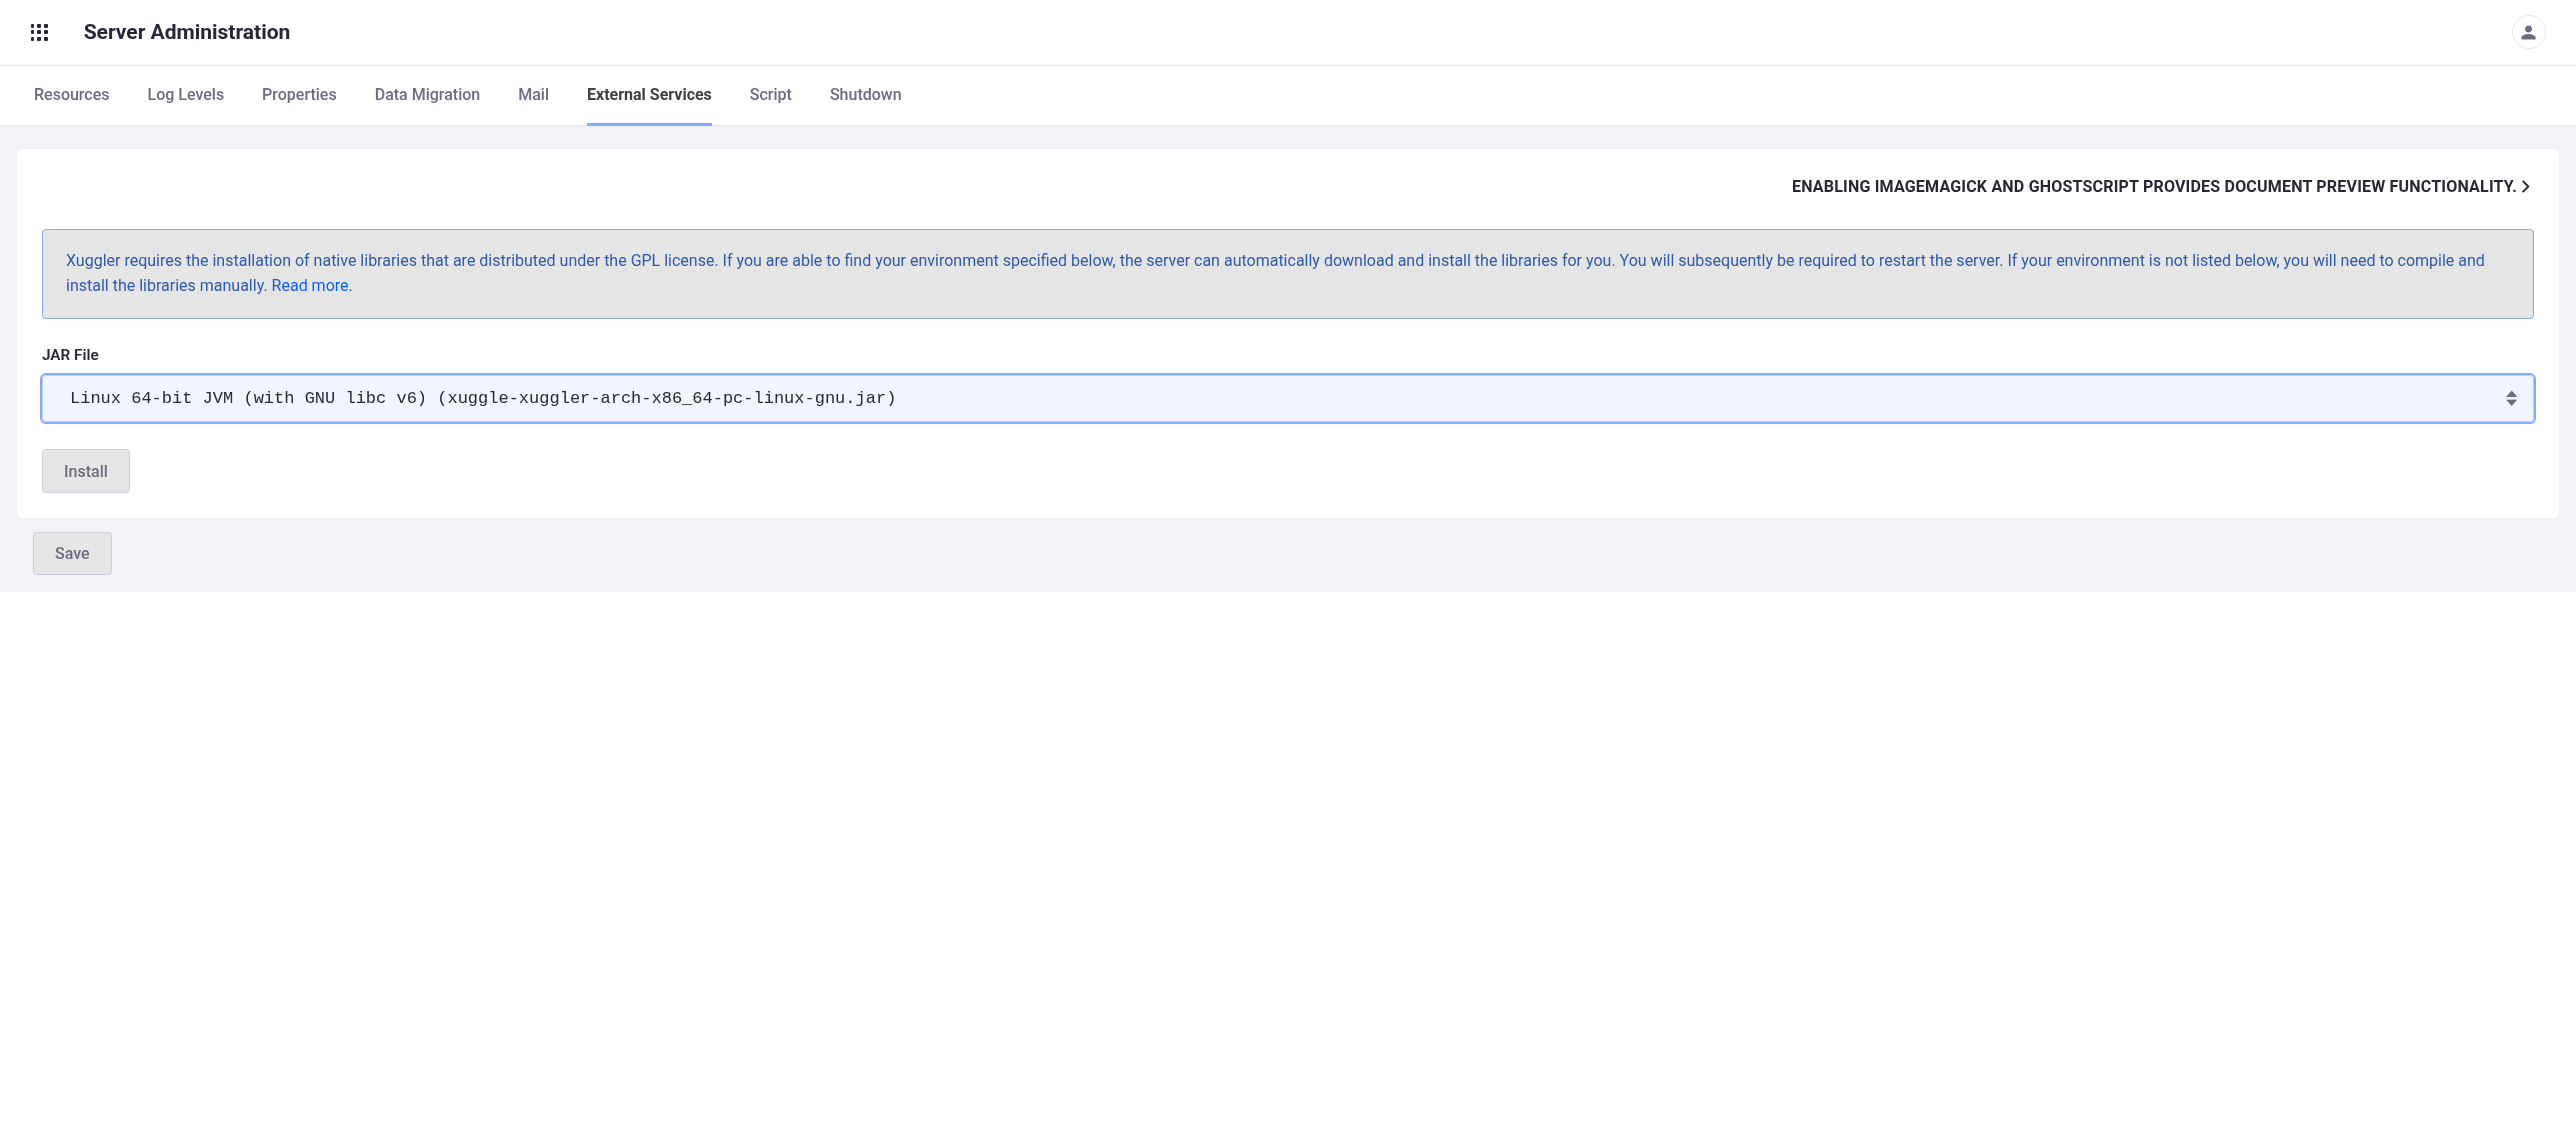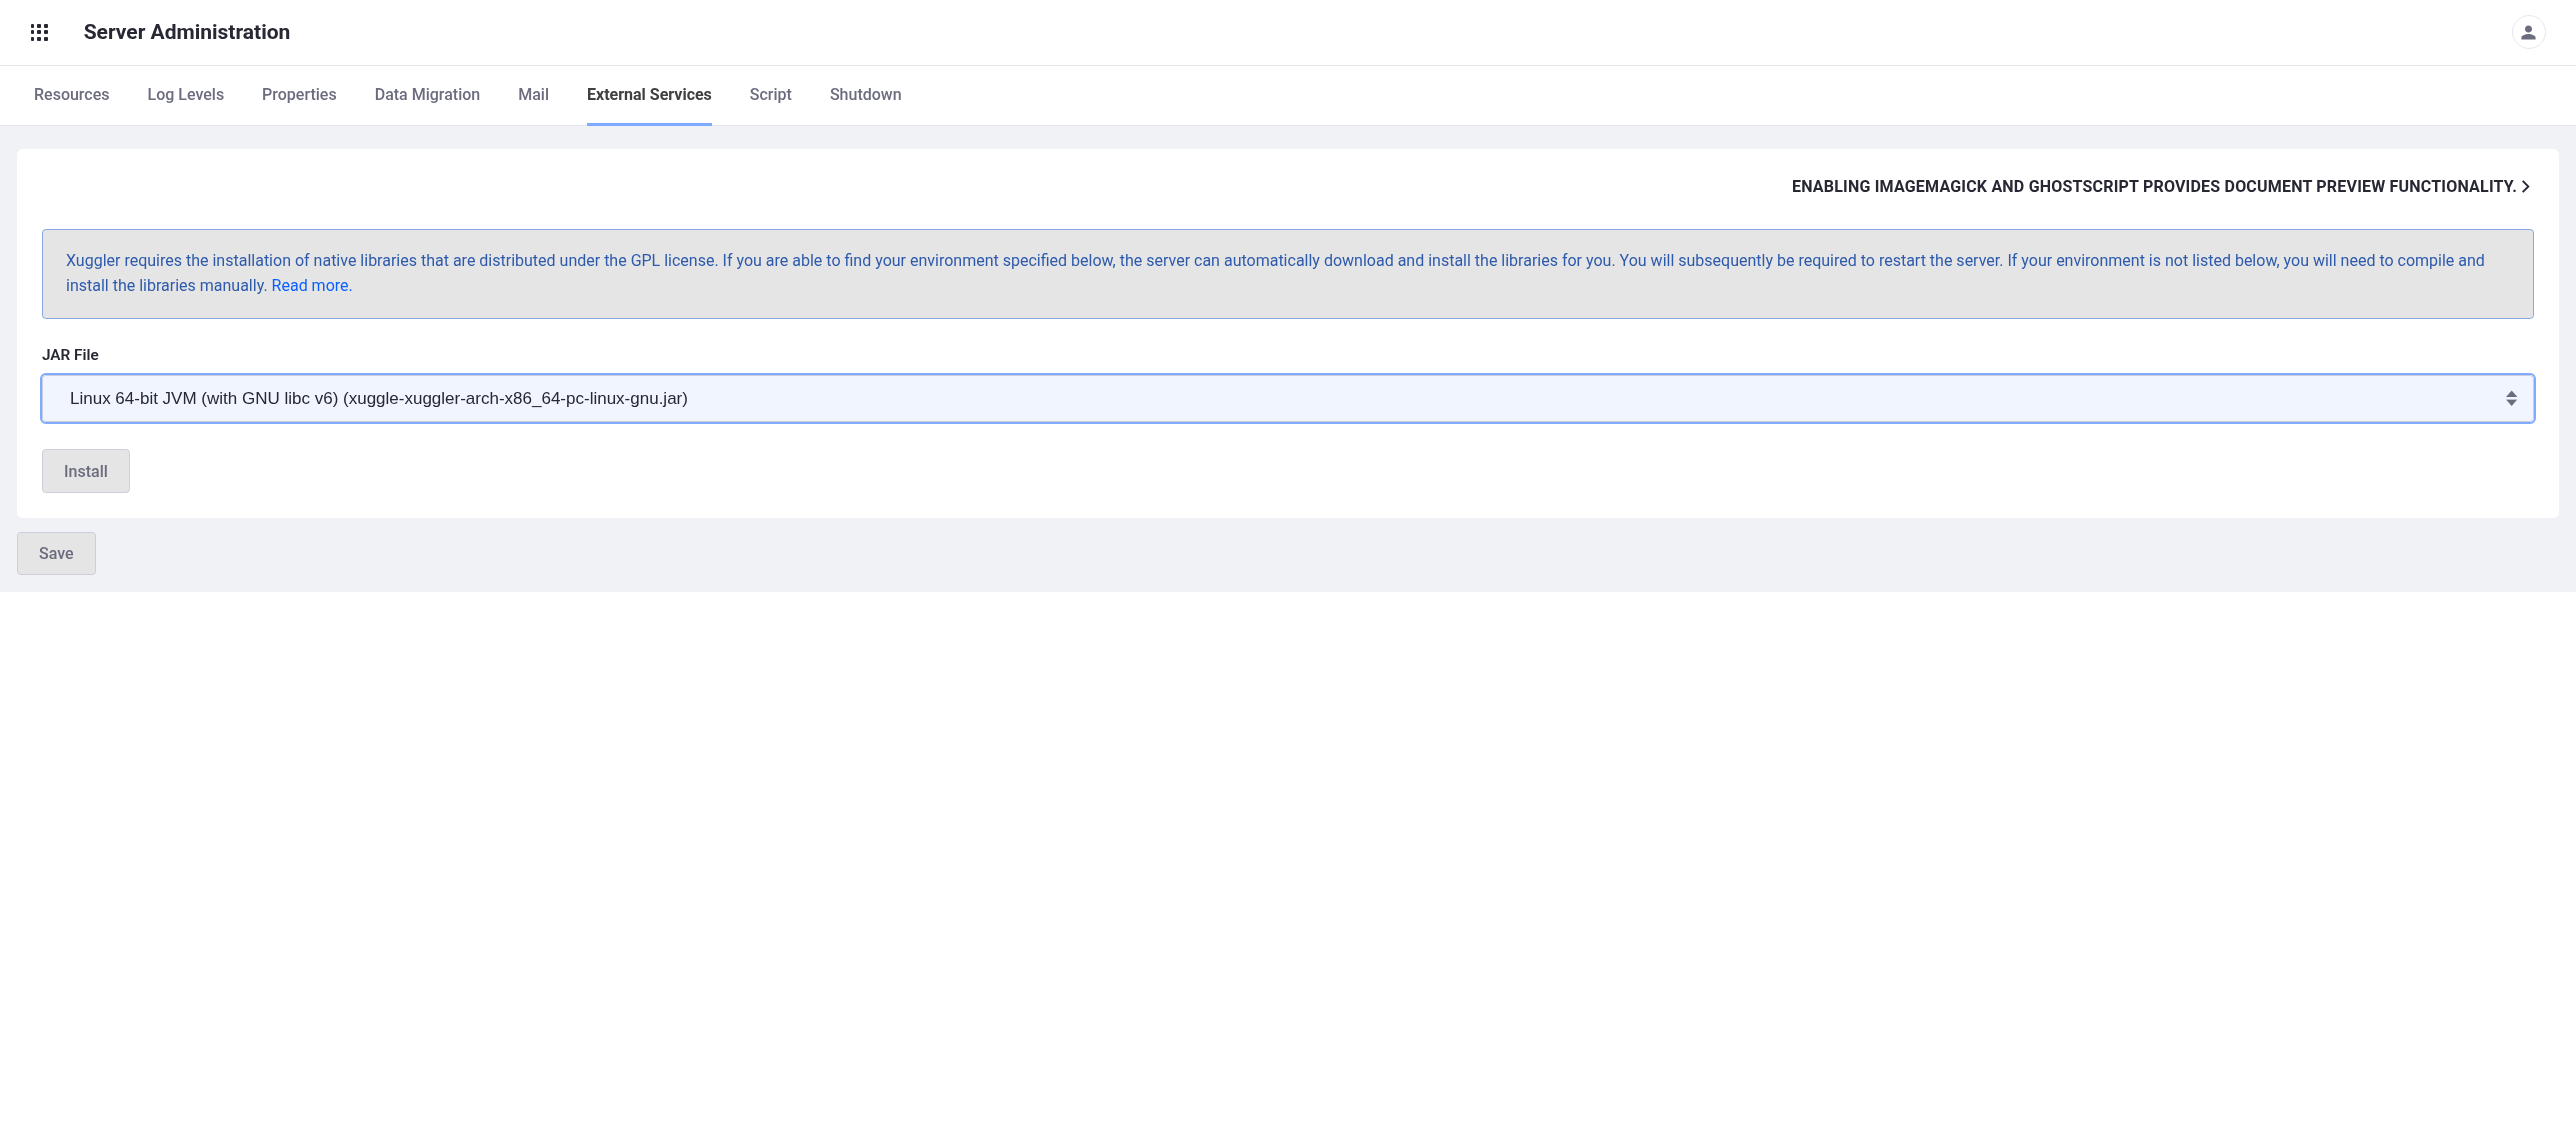--- a/index.html
+++ b/index.html
@@ -150,21 +150,21 @@
       color: #272833;
       background: #f0f5ff;
       border: 1px solid #cdced9;
       border-radius: 3.8px;
       appearance: none;
       -webkit-appearance: none;
       -moz-appearance: none;
       outline: 2.9px solid #80acff;
       outline-offset: 0;
       cursor: pointer;
-      font-family: Liberation Sans, sans-serif;
+      font-family: Liberation Mono, monospace;
     }
     .select-caret {
       position: absolute;
       right: 17px;
       top: 50%;
       transform: translateY(-50%);
       pointer-events: none;
       display: flex;
       flex-direction: column;
       gap: 1.9px;
@@ -183,21 +183,21 @@
       background: #e5e5e5;
       border: 1px solid #cdced9;
       border-radius: 3.8px;
       cursor: pointer;
       font-family: inherit;
     }
     .install-btn {
       margin-top: 27px;
     }
     .save-btn {
-      margin-left: 0;
+      margin-left: 16px;
     }
   </style>
 </head>
 <body>
 
 <div class="header">
   <div class="header-left">
     <div class="apps-icon">
       <span></span>
         <span></span>

